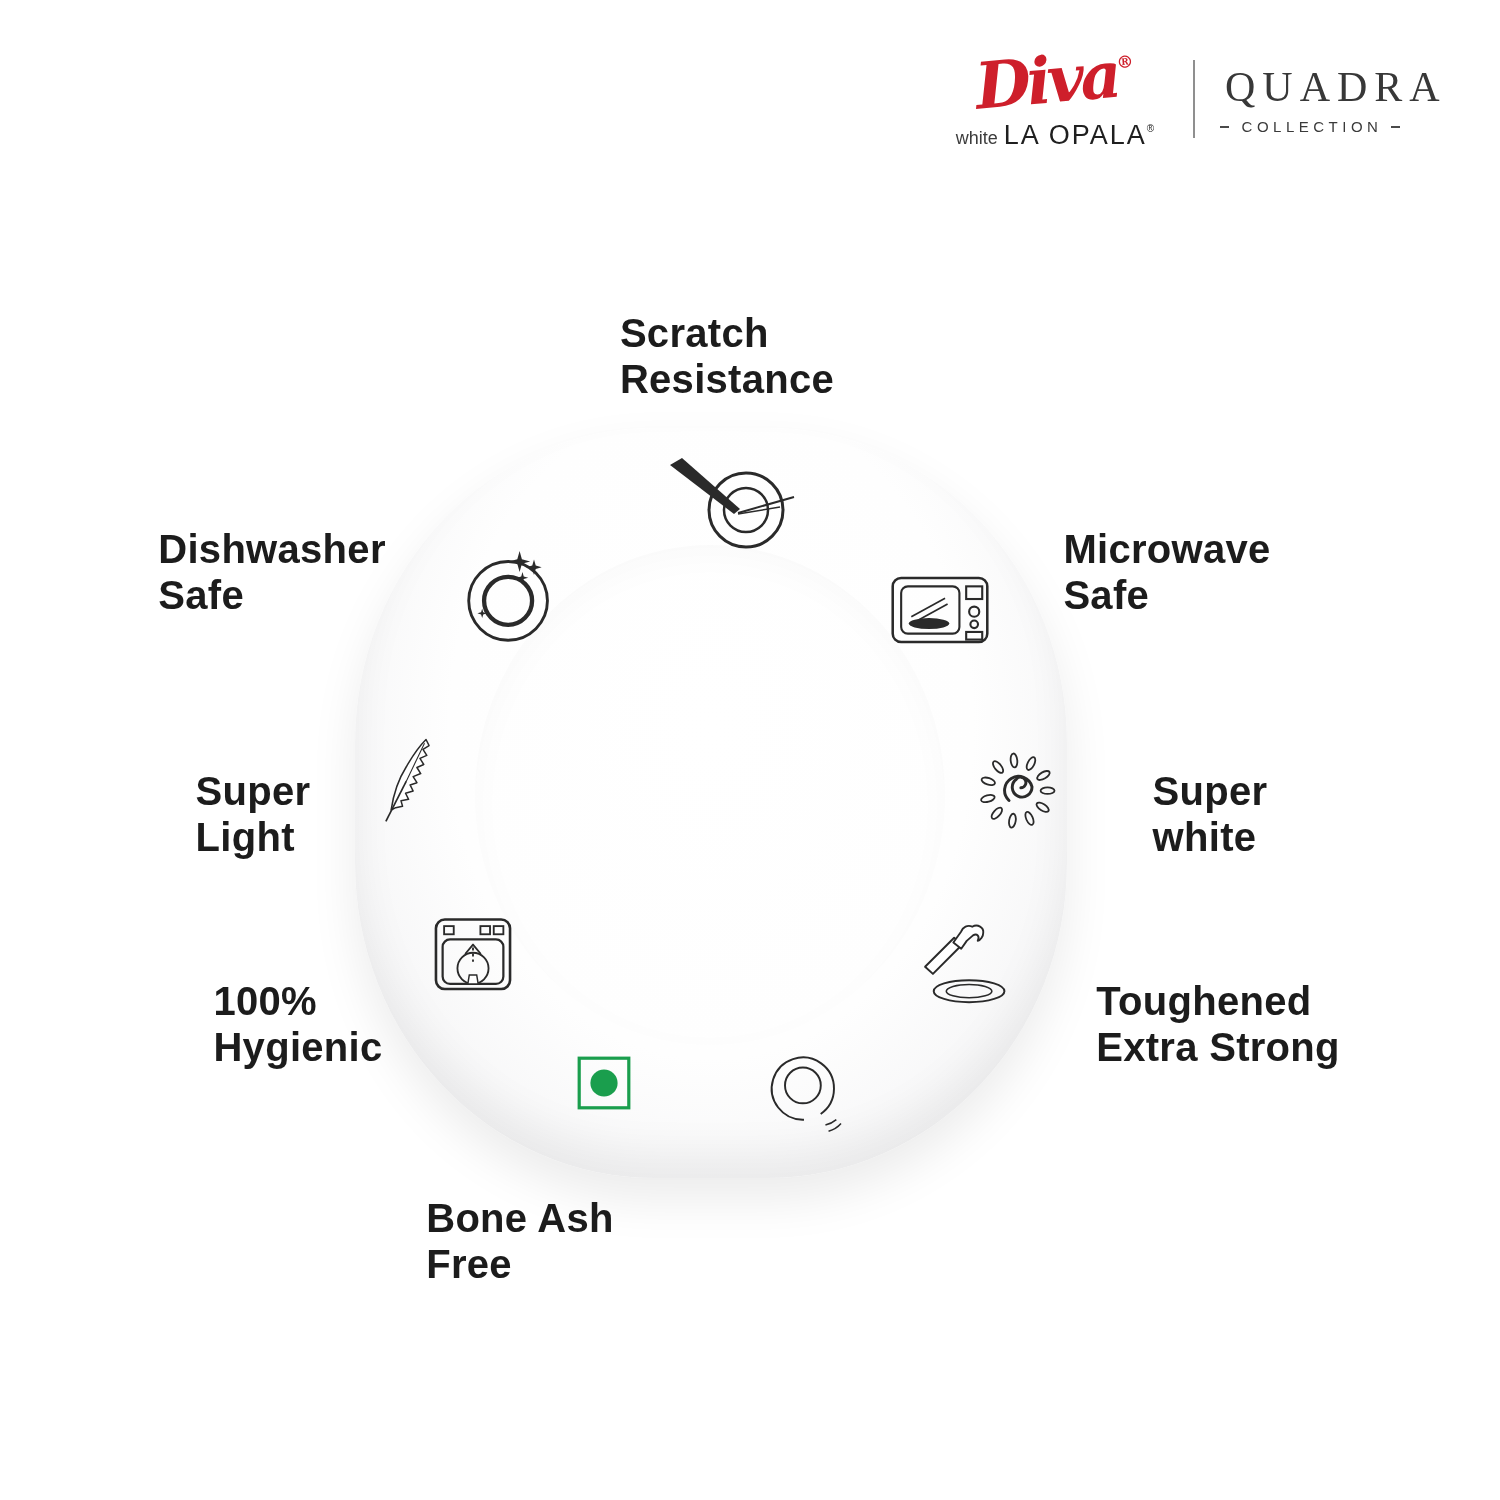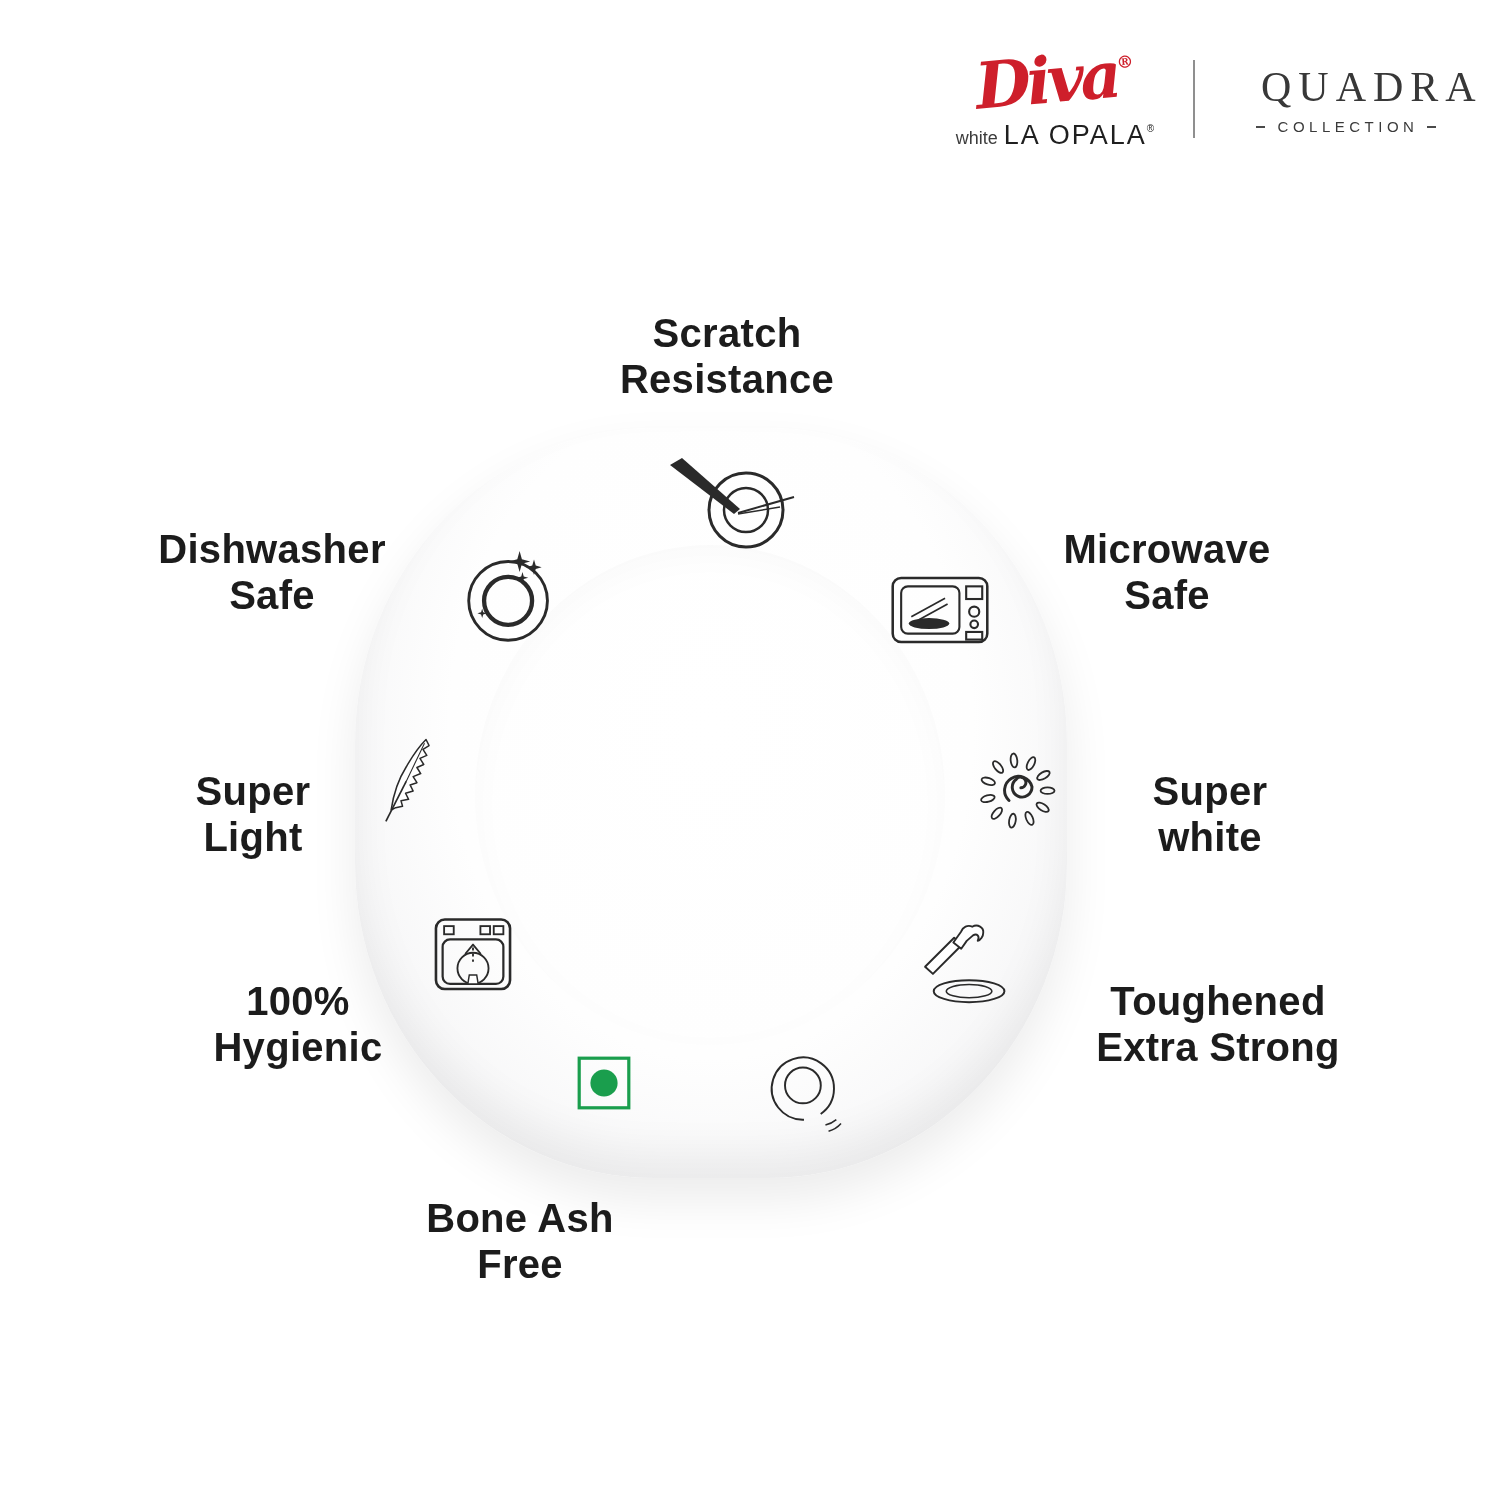--- a/index.html
+++ b/index.html
@@ -12,21 +12,21 @@
   .diva-script{font-family:"DejaVu Serif",serif;font-style:italic;font-weight:700;
                font-size:64px;line-height:1;color:var(--brand-red);
                letter-spacing:-4px;transform:rotate(-5deg);}
   .diva-script sup{font-size:17px;letter-spacing:0;vertical-align:28px;}
   .laopala-line{margin-top:8px;color:var(--logo-dark);white-space:nowrap;}
   .from-txt{font-size:18px;color:#3c3c3c;margin-right:6px;font-family:"Liberation Sans",sans-serif;}
   .laopala-txt{font-family:Liberation Sans, sans-serif;font-size:27px;letter-spacing:2px;color:#1f1f1f;}
   .laopala-line sup{font-size:10px;vertical-align:12px;color:#1f1f1f;}
   .brand-divider{position:absolute;left:1193px;top:60px;width:2px;height:78px;
                  background:var(--divider-gray);}
-  .quadra-wrap{position:absolute;left:1256px;top:66px;width:180px;text-align:center;}
+  .quadra-wrap{position:absolute;left:1220px;top:66px;width:180px;text-align:center;}
   .quadra-title{font-family:"Liberation Serif",serif;font-weight:400;font-size:42px;
                 letter-spacing:7px;color:#383838;line-height:1;margin-left:5px;}
   .collection-row{margin-top:10px;display:flex;align-items:center;justify-content:center;gap:9px;}
   .collection-dash{width:24px;height:2px;background:#4a4a4a;}
   .collection-txt{font-size:15px;letter-spacing:4.5px;color:#3a3a3a;margin-left:4px;}
 
   
   .plate-shadow{position:absolute;left:300px;top:385px;width:820px;height:845px;border-radius:50%;
     background:radial-gradient(closest-side, rgba(0,0,0,0.075), rgba(0,0,0,0.045) 55%, rgba(0,0,0,0) 74%);}
   .plate{position:absolute;left:355px;top:428px;width:712px;height:750px;border-radius:42%;
@@ -35,21 +35,21 @@
   .plate-well{position:absolute;left:475px;top:545px;width:470px;height:500px;border-radius:50%;
     box-shadow:inset 0 10px 35px rgba(0,0,0,0.025);}
 
   
   .icon{position:absolute;color:var(--icon-stroke);}
   .icon svg{display:block;width:100%;height:100%;}
 
   
   .label{position:absolute;transform:translateX(-50%);
          font:700 40px/46px "Liberation Sans",sans-serif;color:var(--text-dark);
-         white-space:pre-line;text-align:center;letter-spacing:0.3px;}
+         white-space:pre-line;letter-spacing:0.3px;}
 </style>
 </head>
 <body>
 
 <div class="stage">
 
   <div class="brand-bar">
     <div class="diva-wrap">
       <div class="diva-script"><span>Diva</span><sup>®</sup></div>
       <div class="laopala-line"><span class="from-txt">white</span><span class="laopala-txt">LA OPALA</span><sup>®</sup></div>

